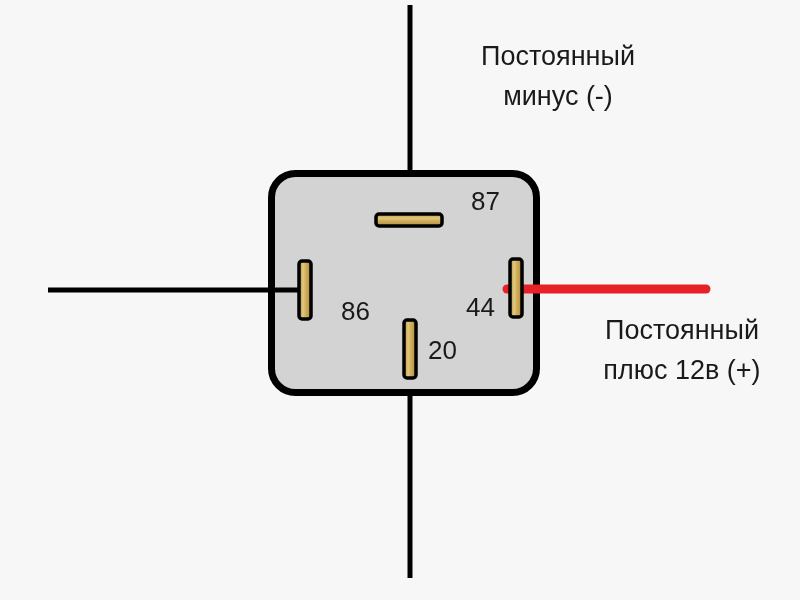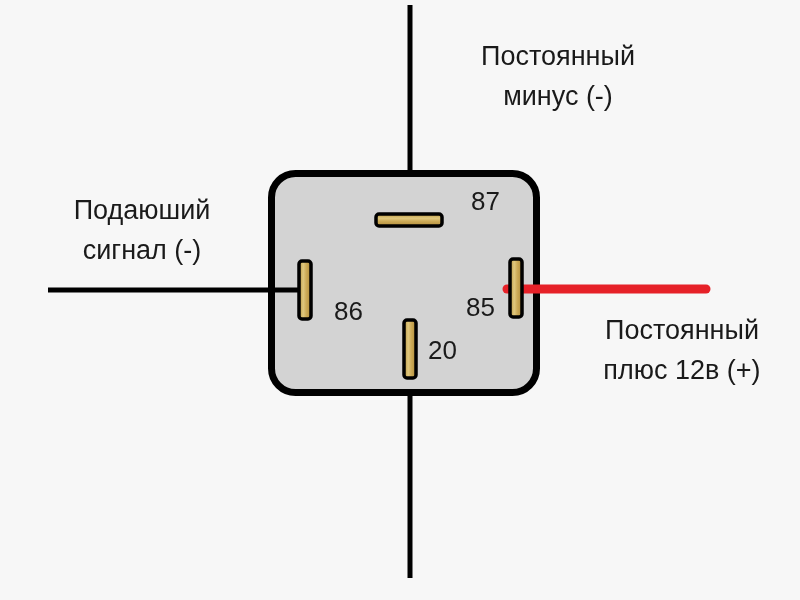--- a/index.html
+++ b/index.html
@@ -43,21 +43,21 @@
   }
 
   
   #label-constant-minus { left: 428px; top: 36px;  width: 260px; }
   #label-input-signal   { left: 22px;  top: 190px; width: 240px; }
   #label-constant-plus  { left: 566px; top: 310px; width: 232px; }
   #label-consumer       { left: 92px;  top: 518px; width: 300px; }
 
   
   #terminal-number-87 { left: 434px; top: 188px; margin-left: 37px; }
-  #terminal-number-86 { left: 334px; top: 298px; }
+  #terminal-number-86 { left: 341px; top: 298px; }
   #terminal-number-85 { left: 466px; top: 294px; }
   #terminal-number-30 { left: 428px; top: 337px; }
 </style>
 </head>
 <body>
 
 <div id="canvas">
 
   <svg id="diagram-svg" viewBox="0 0 800 600">
     <defs>
@@ -90,28 +90,26 @@
     <rect x="299" y="261" width="12" height="58" rx="3" ry="3" fill="url(#goldVertical)" stroke="#000000" stroke-width="3.5"></rect>
 
     <rect x="510" y="259" width="12" height="58" rx="3" ry="3" fill="url(#goldVertical)" stroke="#000000" stroke-width="3.5"></rect>
 
     <rect x="404" y="320" width="12" height="58" rx="3" ry="3" fill="url(#goldVertical)" stroke="#000000" stroke-width="3.5"></rect>
   </svg>
 
   <div class="diagram-label label-center" id="label-constant-minus">Постоянный
 минус (-)</div>
 
-  <div class="diagram-label label-center" id="label-input-signal">Подаюший
-сигнал (-)</div>
 
   <div class="diagram-label label-center" id="label-constant-plus">Постоянный
 плюс 12в (+)</div>
 
 
   <div class="terminal-number" id="terminal-number-87">87</div>
 
   <div class="terminal-number" id="terminal-number-86">86</div>
 
-  <div class="terminal-number" id="terminal-number-85">85</div>
+  <div class="terminal-number" id="terminal-number-85">44</div>
 
   <div class="terminal-number" id="terminal-number-30">20</div>
 
 </div>
 
 </body></html>

